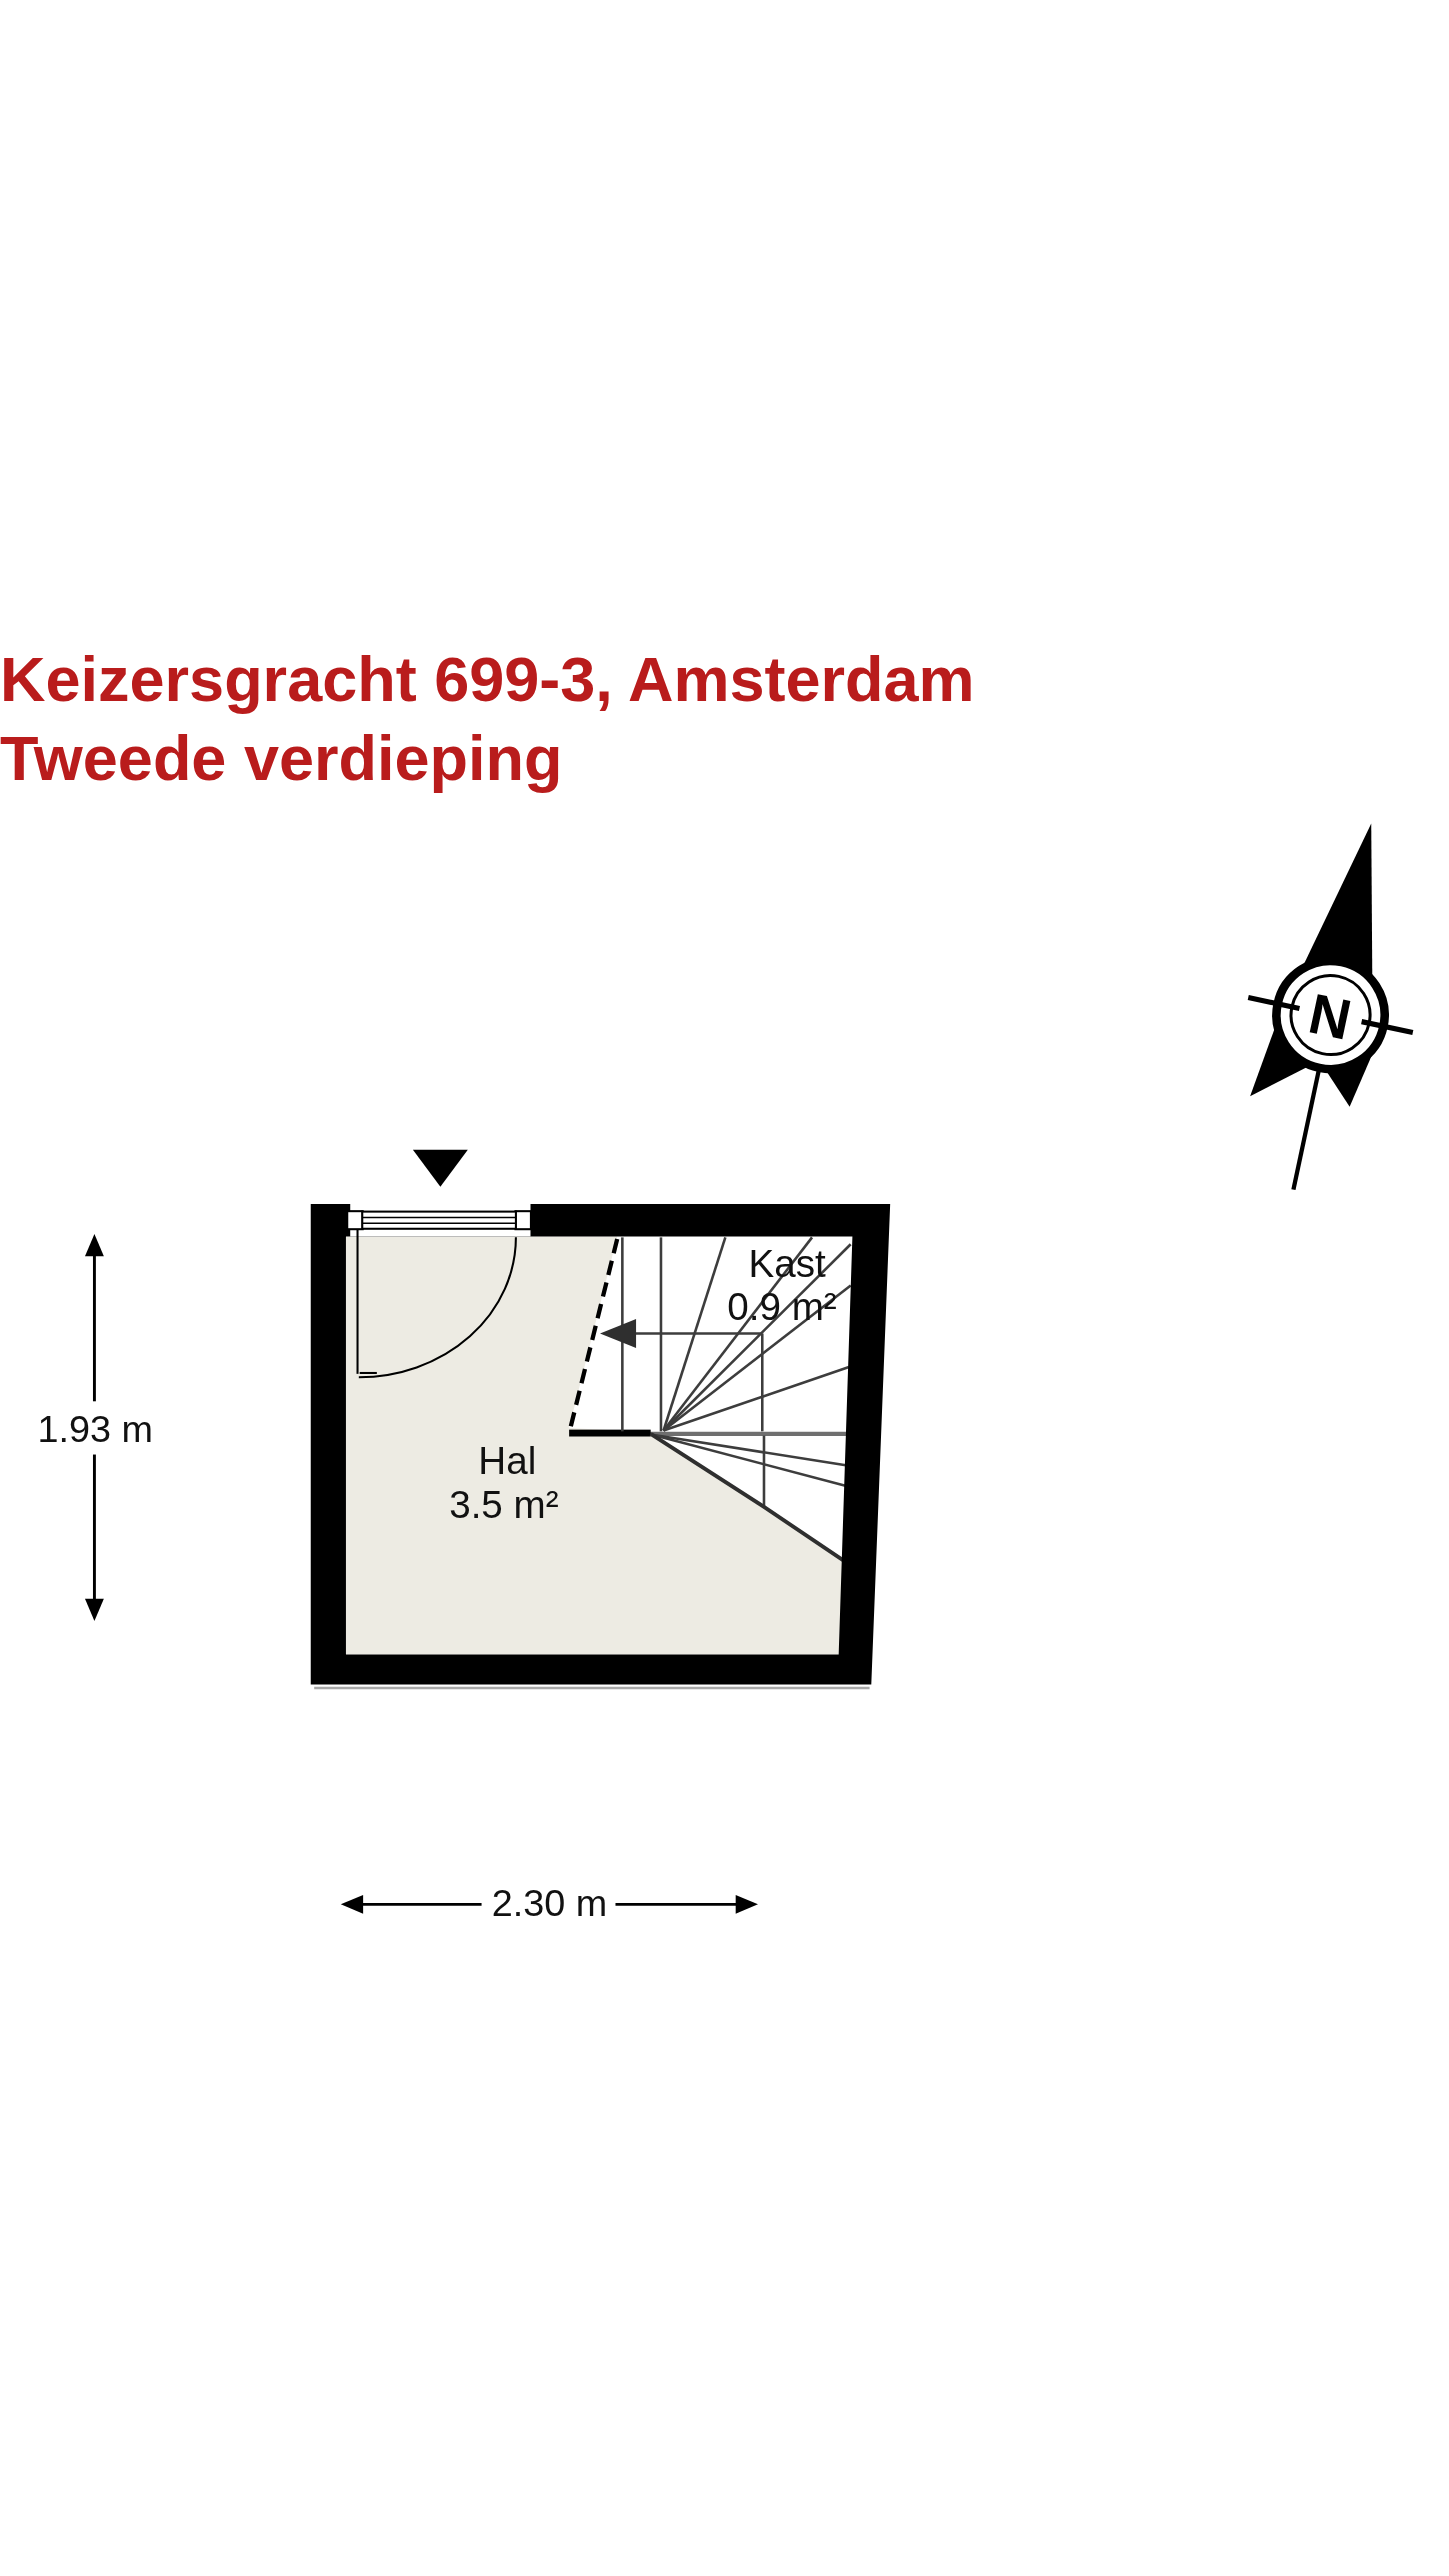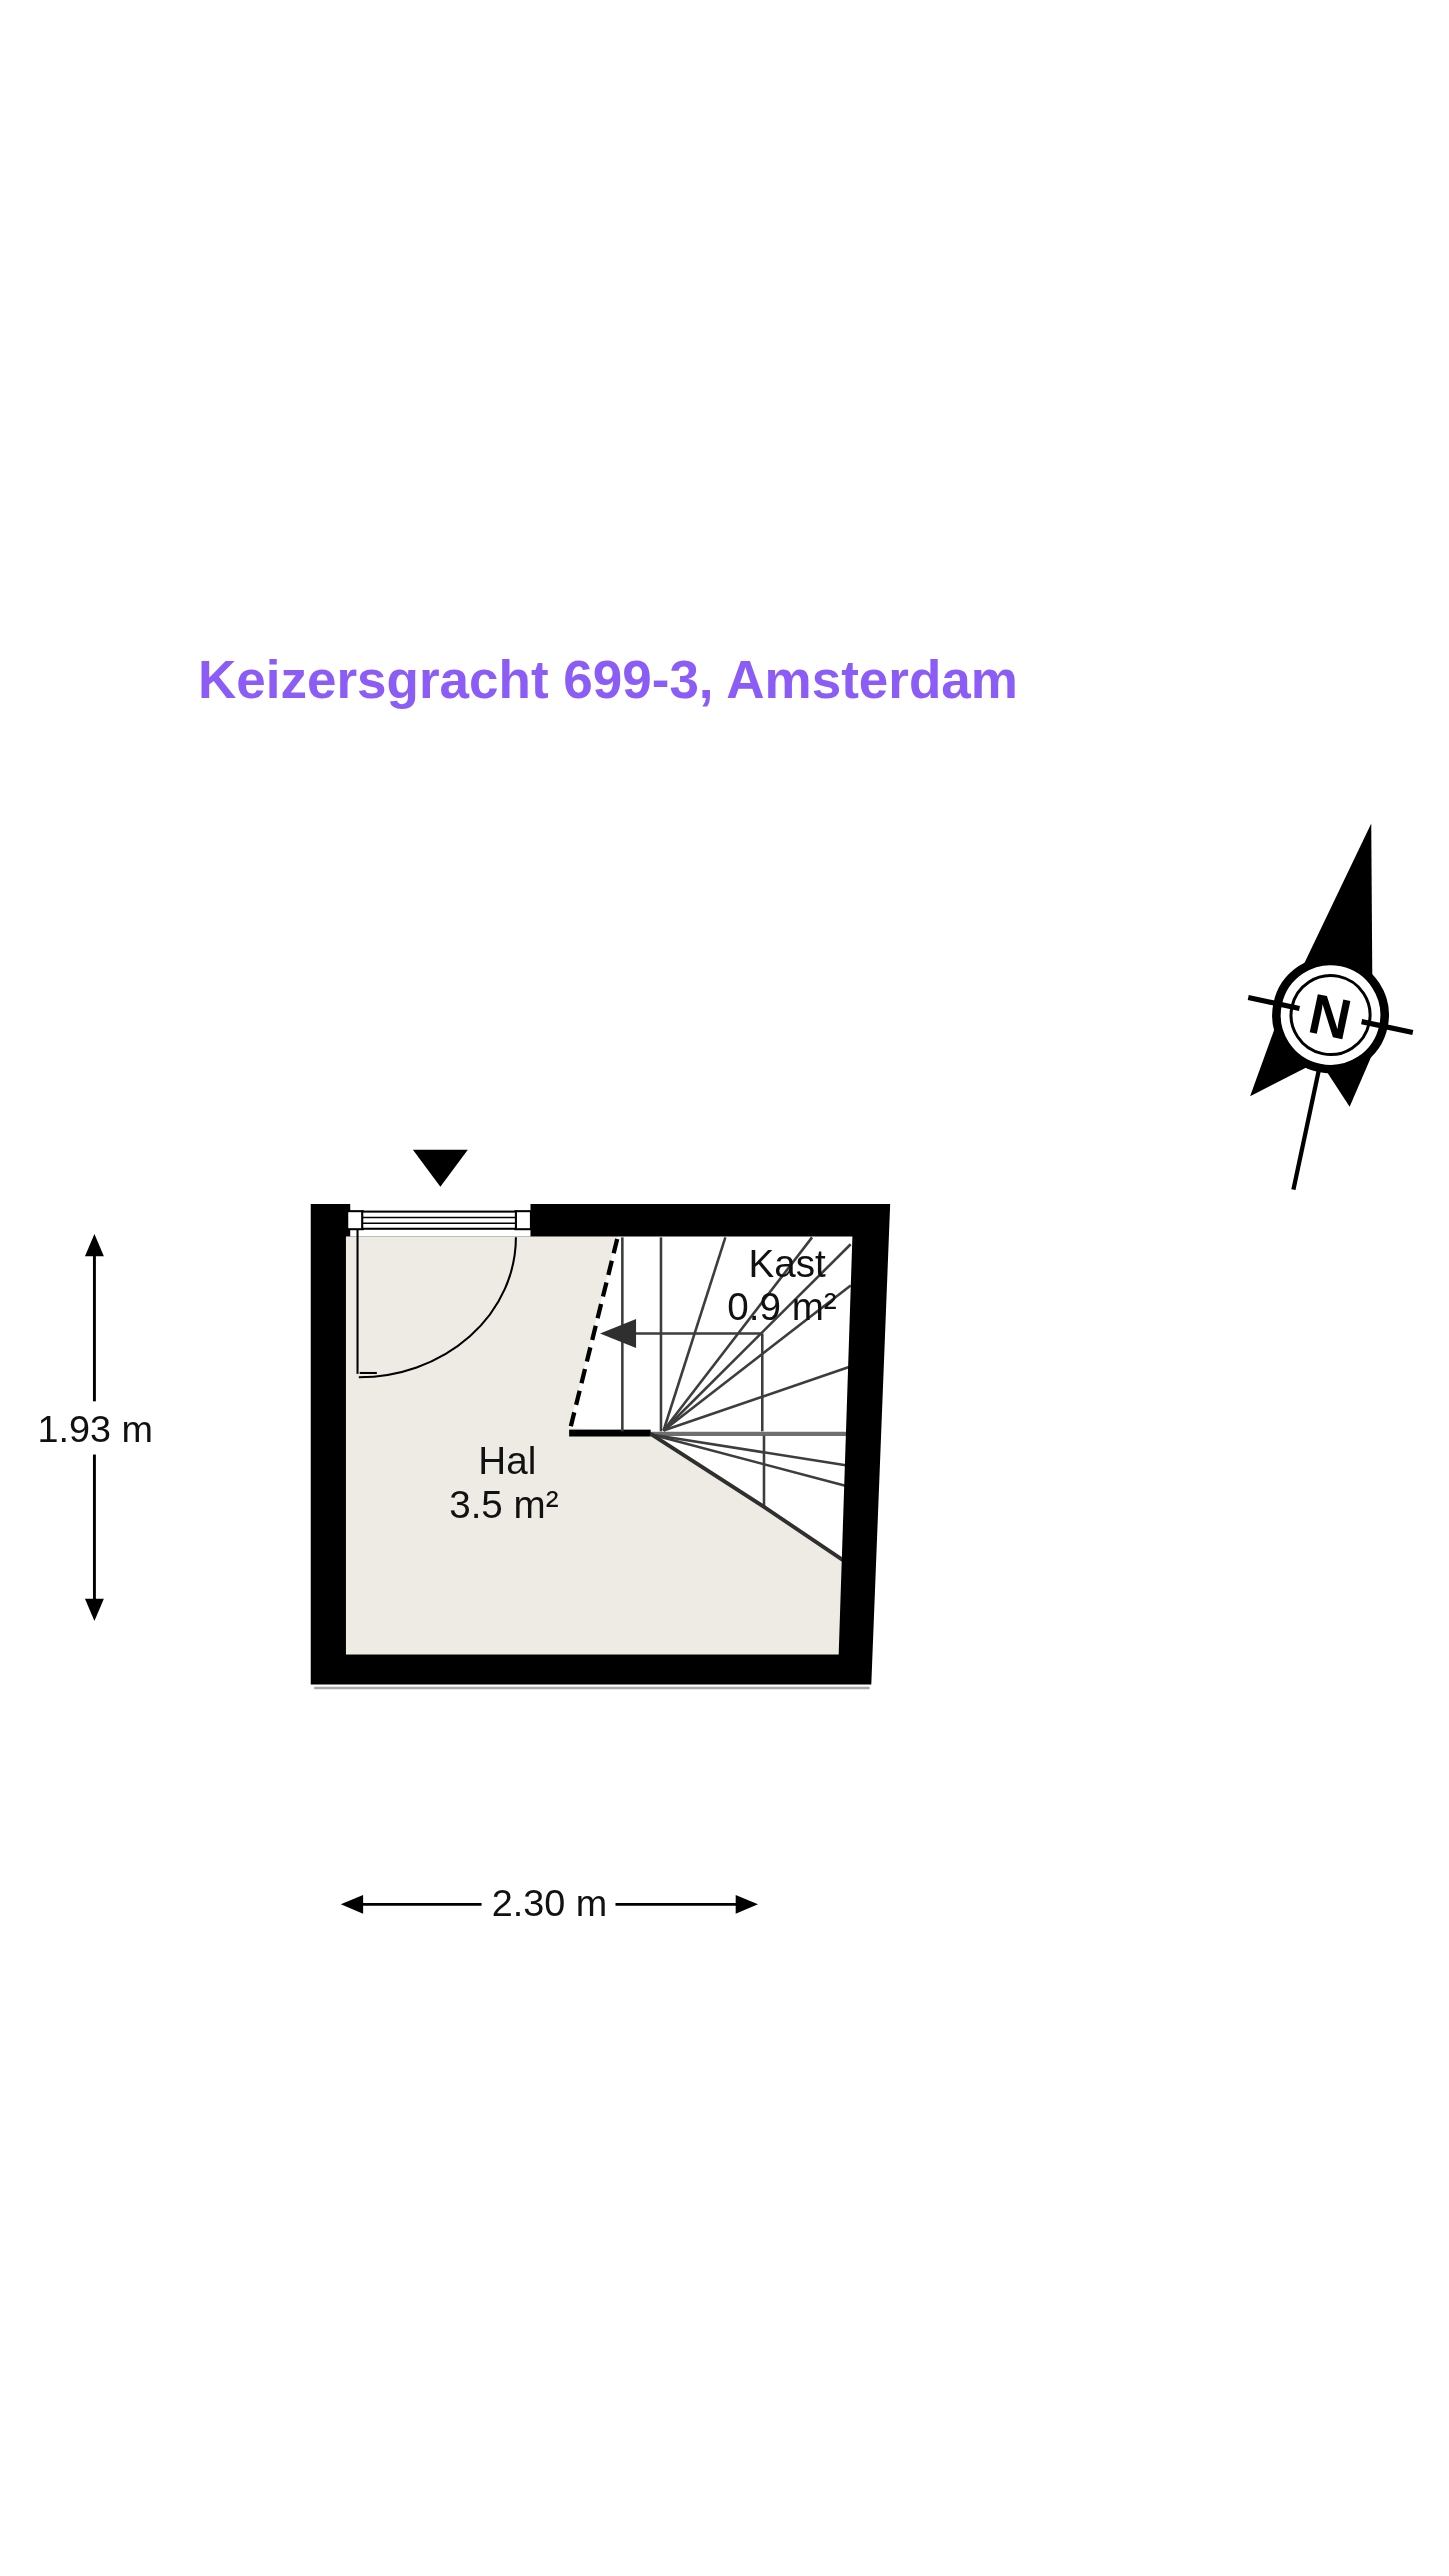--- a/index.html
+++ b/index.html
@@ -9,25 +9,25 @@
     height:2576px;
     background:var(--background,#fff);
     overflow:hidden;
     font-family:"Liberation Sans",sans-serif;
   }
   .title-block{
     position:absolute;
     top:640px;
     left:0;
     width:1216px;
-    text-align:center;
+    text-align:left;
     font-weight:bold;
-    font-size:53px;
+    font-size:63px;
     line-height:79px;
-    color:#8b5cf6;
+    color:#b91c1c;
     letter-spacing:0px;
     white-space:nowrap;
   }
   .plan-svg{position:absolute;left:0;top:0;}
   
   .wallfill{fill:var(--wall,#000);}
   .floorfill{fill:var(--floor,#edebe3);}
   .whitefill{fill:#ffffff;}
   .thinline{stroke:var(--stair-line,#3d3d3d);stroke-width:3;fill:none;stroke-linecap:butt;}
   .boundline{stroke:#2f2f2f;stroke-width:4.5;fill:none;stroke-linejoin:round;}
@@ -48,20 +48,21 @@
   .dim-label{font-size:44px;text-anchor:middle;}
   .compass-n{font-size:66px;font-weight:bold;text-anchor:middle;fill:#000;}
 </style>
 </head>
 <body>
 
 <div class="canvas">
 
   <div class="title-block">
     <div>Keizersgracht 699-3, Amsterdam</div>
+    <div>Tweede verdieping</div>
   </div>
 
   <svg class="plan-svg" width="1449" height="2576" viewBox="0 0 1688 3000">
 
     <polygon class="floorfill" points="403,1440 719,1440 663,1663 758,1668 890,1755 982,1817 977,1927 403,1927"></polygon>
 
     <g>
       <line class="stepline" x1="740" y1="1670" x2="990" y2="1670"></line>
       <rect x="663" y="1665" width="95" height="8" fill="#000"></rect>
 

